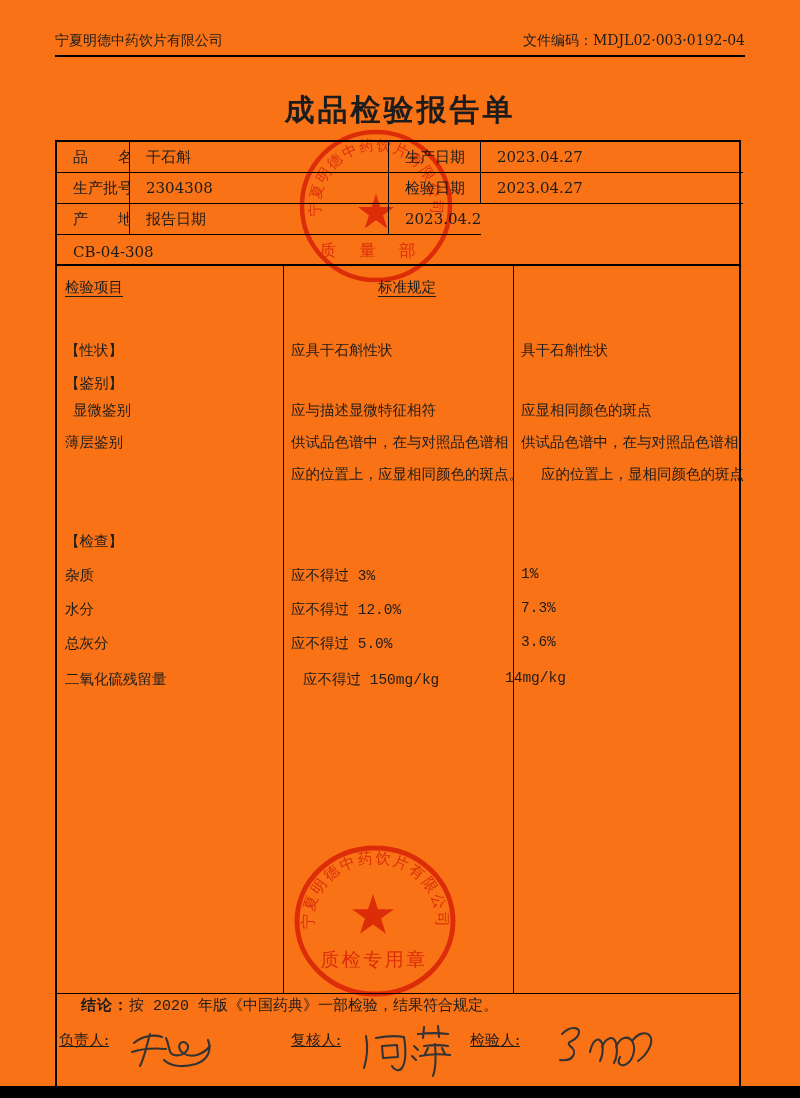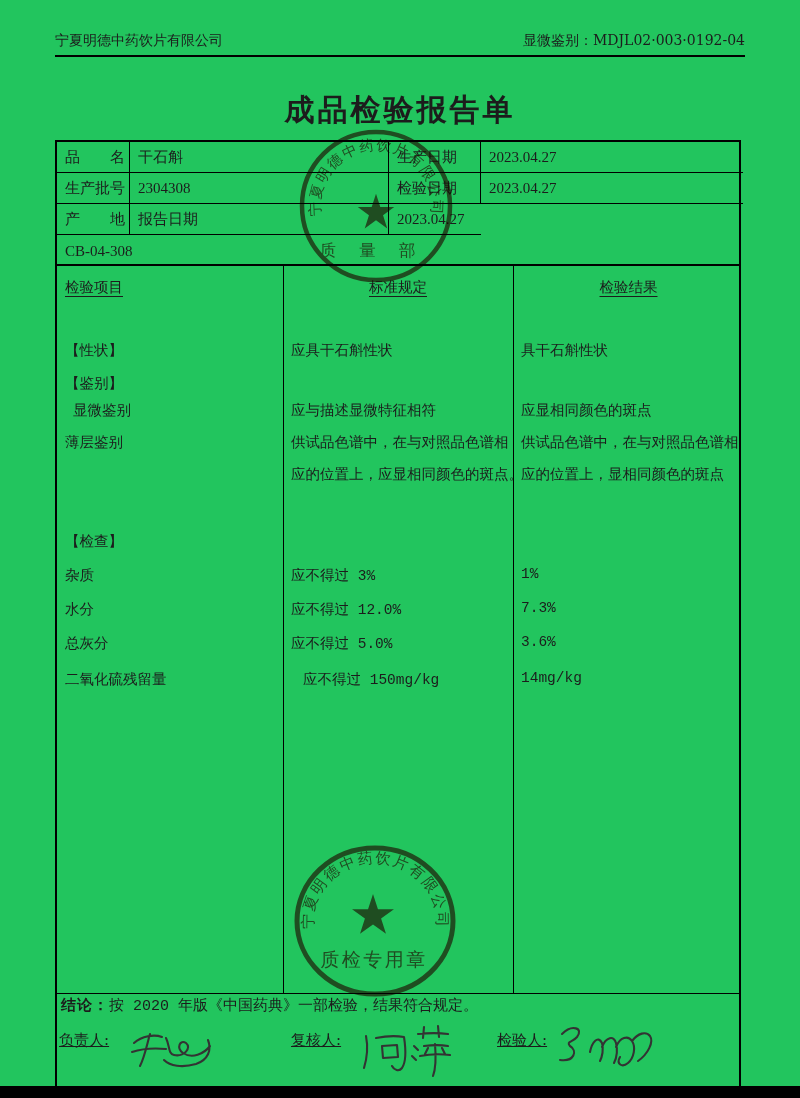--- a/index.html
+++ b/index.html
@@ -1,19 +1,19 @@
 <!DOCTYPE html>
 <html><head>
 <meta charset="utf-8">
 <style>
   * { margin:0; padding:0; box-sizing:border-box; }
   html,body { background:#888; }
   .page {
     position:relative; width:800px; height:1098px; margin:0 auto;
-    background:#22c55e; overflow:hidden;
+    background:#f97316; overflow:hidden;
     font-family:"DejaVu Serif","Liberation Serif",serif;
     color:#1c1c1c;
   }
   
   .hdr {
     position:absolute; left:55px; top:30px; width:690px; height:27px;
     display:flex; justify-content:space-between; align-items:flex-end;
     border-bottom:2px solid #000; padding-bottom:5px; font-size:14px;
   }
   .title {
@@ -21,54 +21,54 @@
     font-size:30px; font-weight:bold; letter-spacing:3px;
   }
   
   .info {
     position:absolute; left:55px; top:140px; width:686px; height:126px;
     border:2px solid #000; display:grid;
     grid-template-columns:73px 259px 92px 262px;
     grid-template-rows:31px 31px 31px 33px;
     font-size:15px;
   }
-  .info .c { display:flex; align-items:center; padding-left:8px;
-    border-right:1px solid #000; border-bottom:1px solid #000; overflow:hidden; white-space:nowrap;font-family:Liberation Serif, serif;}
+  .info .c { display:flex; align-items:center; padding-left:16px;
+    border-right:1px solid #000; border-bottom:1px solid #000; overflow:hidden; white-space:nowrap;}
   .info .c.lastcol { border-right:none; }
   .info .c.lastrow { border-bottom:none; }
   .info .span2 { grid-column:span 2; }
   
   .body {
     position:absolute; left:55px; top:266px; width:686px; height:924px;
     border:2px solid #000; border-top:none; font-size:14.5px;font-family:Liberation Mono, monospace;
   }
   .vline { position:absolute; top:0; width:1px; height:727px; background:#000; }
   .cl { position:absolute; white-space:nowrap; }
   .hd { text-decoration:underline; text-underline-offset:4px; }
-  .ctr { text-align:center; }
+  .ctr { text-align:center;margin-left:9px; }
   .concl { position:absolute; left:0; right:0; top:727px; height:28px;
-    border-top:1px solid #000; line-height:26px; padding-left:4px; font-size:15px; white-space:nowrap;}
+    border-top:1px solid #000; line-height:26px; padding-left:24px; font-size:15px; white-space:nowrap;}
   .concl b { letter-spacing:1px; }
   
   .sig-label { position:absolute; font-size:15px; white-space:nowrap;text-decoration:underline; }
   .sig { position:absolute; }
   .sig path { stroke:#333; stroke-width:2.1; fill:none; stroke-linecap:round; stroke-linejoin:round; }
   
   .stamp { position:absolute; opacity:.83; mix-blend-mode:multiply; }
   .bottom-bar { position:absolute; left:0; bottom:0; width:800px; height:12px; background:#000; }
 </style>
 </head>
 <body>
 
 <div class="page">
 
   <div class="hdr">
     <span>宁夏明德中药饮片有限公司</span>
     <span>
-      <span>显微鉴别：</span><span>MDJL02·003·0192-04</span>
+      <span>文件编码：</span><span>MDJL02·003·0192-04</span>
     </span>
   </div>
 
   <div class="title">成品检验报告单</div>
 
   <div class="info">
     <div class="c">品　　名</div>
     <div class="c">干石斛</div>
     <div class="c">生产日期</div>
     <div class="c lastcol">2023.04.27</div>
@@ -84,64 +84,63 @@
 
     <div class="c span2 lastcol lastrow">CB-04-308</div>
   </div>
 
   <div class="body">
     <div class="vline" style="left:226px"></div>
     <div class="vline" style="left:456px"></div>
 
     <div class="cl hd" style="left:8px; top:12px">检验项目</div>
     <div class="cl hd ctr" style="left:226px; top:12px; width:230px">标准规定</div>
-    <div class="cl hd ctr" style="left:457px; top:12px; width:229px">检验结果</div>
 
     <div class="cl" style="left:8px;  top:75px">【性状】</div>
     <div class="cl" style="left:234px;top:75px">应具干石斛性状</div>
     <div class="cl" style="left:464px;top:75px">具干石斛性状</div>
 
     <div class="cl" style="left:8px;  top:108px">【鉴别】</div>
 
     <div class="cl" style="left:16px;  top:135px">显微鉴别</div>
     <div class="cl" style="left:234px;top:135px">应与描述显微特征相符</div>
     <div class="cl" style="left:464px;top:135px">应显相同颜色的斑点</div>
 
     <div class="cl" style="left:8px;  top:167px">薄层鉴别</div>
     <div class="cl" style="left:234px;top:167px">供试品色谱中，在与对照品色谱相</div>
     <div class="cl" style="left:234px;top:199px">应的位置上，应显相同颜色的斑点。</div>
     <div class="cl" style="left:464px;top:167px">供试品色谱中，在与对照品色谱相</div>
-    <div class="cl" style="left:464px;top:199px">应的位置上，显相同颜色的斑点</div>
+    <div class="cl" style="left:484px;top:199px">应的位置上，显相同颜色的斑点</div>
 
     <div class="cl" style="left:8px;  top:266px">【检查】</div>
 
     <div class="cl" style="left:8px;  top:300px">杂质</div>
     <div class="cl" style="left:234px;top:300px">应不得过 3%</div>
     <div class="cl" style="left:464px;top:300px">1%</div>
 
     <div class="cl" style="left:8px;  top:334px">水分</div>
     <div class="cl" style="left:234px;top:334px">应不得过 12.0%</div>
     <div class="cl" style="left:464px;top:334px">7.3%</div>
 
     <div class="cl" style="left:8px;  top:368px">总灰分</div>
     <div class="cl" style="left:234px;top:368px">应不得过 5.0%</div>
     <div class="cl" style="left:464px;top:368px">3.6%</div>
 
     <div class="cl" style="left:8px;  top:404px">二氧化硫残留量</div>
     <div class="cl" style="left:246px;top:404px">应不得过 150mg/kg</div>
-    <div class="cl" style="left:464px;top:404px">14mg/kg</div>
+    <div class="cl" style="left:448px;top:404px">14mg/kg</div>
 
     <div class="concl">
       <b>结论：</b><span>按 2020 年版《中国药典》一部检验，结果符合规定。</span>
     </div>
   </div>
 
   <div class="sig-label" style="left:59px;  top:1031px">负责人:</div>
   <div class="sig-label" style="left:291px; top:1031px">复核人:</div>
-  <div class="sig-label" style="left:497px; top:1031px">检验人:</div>
+  <div class="sig-label" style="left:470px; top:1031px">检验人:</div>
 
   <svg class="sig" style="left:120px;top:1026px" width="110" height="48" viewBox="0 0 110 48">
     <path d="M30 8 C27 18 25 30 20 40 M14 17 C22 10 34 8 42 11 M12 26 C24 22 36 22 46 23 M46 12 C50 20 48 28 54 29 C64 31 72 22 66 17 C60 13 56 22 63 27 C72 33 84 28 90 20 M88 14 C92 24 88 34 76 38 C62 42 50 40 44 34"></path>
   </svg>
   <svg class="sig" style="left:352px;top:1022px" width="115" height="58" viewBox="0 0 115 58">
     <path d="M14 14 C16 24 15 36 12 46 M24 16 C34 14 46 14 52 15 M30 24 L45 23 L46 35 L31 36 Z M52 15 C54 28 54 40 50 46 C47 50 42 48 40 44 M66 12 C76 11 88 11 96 12 M72 5 L71 16 M86 4 L87 15 M62 24 L66 28 M60 34 L64 38 M72 24 C80 23 90 23 96 24 M68 34 C78 32 90 32 98 33 M76 26 L73 32 M90 26 L93 32 M83 22 C84 34 84 46 81 54"></path>
   </svg>
   <svg class="sig" style="left:542px;top:1020px" width="120" height="58" viewBox="0 0 120 58">
     <path d="M20 14 C30 4 42 8 35 17 C30 23 24 21 28 26 C36 31 32 42 18 40 M48 32 C50 22 56 15 60 23 C62 29 60 37 58 41 M60 27 C64 17 72 15 74 23 C76 31 74 39 72 43 M74 27 C78 17 86 15 90 21 C94 27 92 38 86 43 C80 48 74 44 78 37 M90 21 C96 13 104 11 108 16 C112 22 106 34 96 41"></path>
   </svg>

